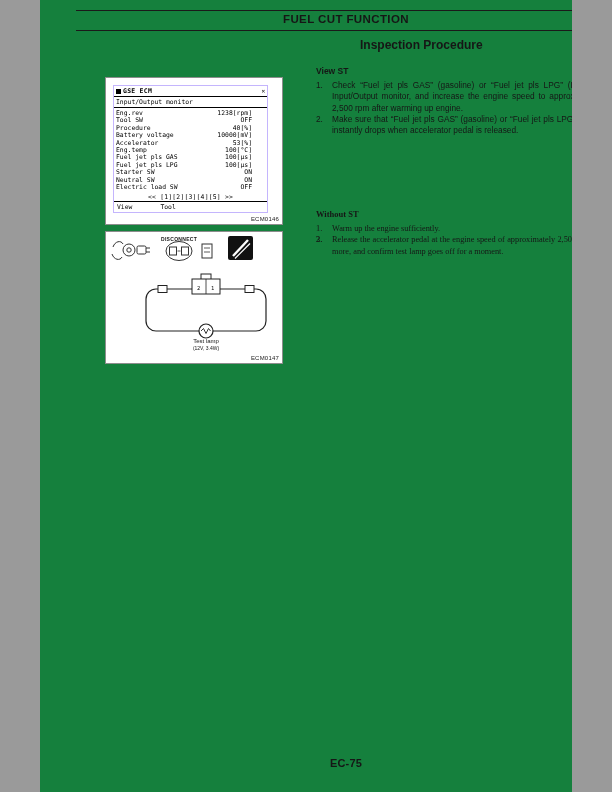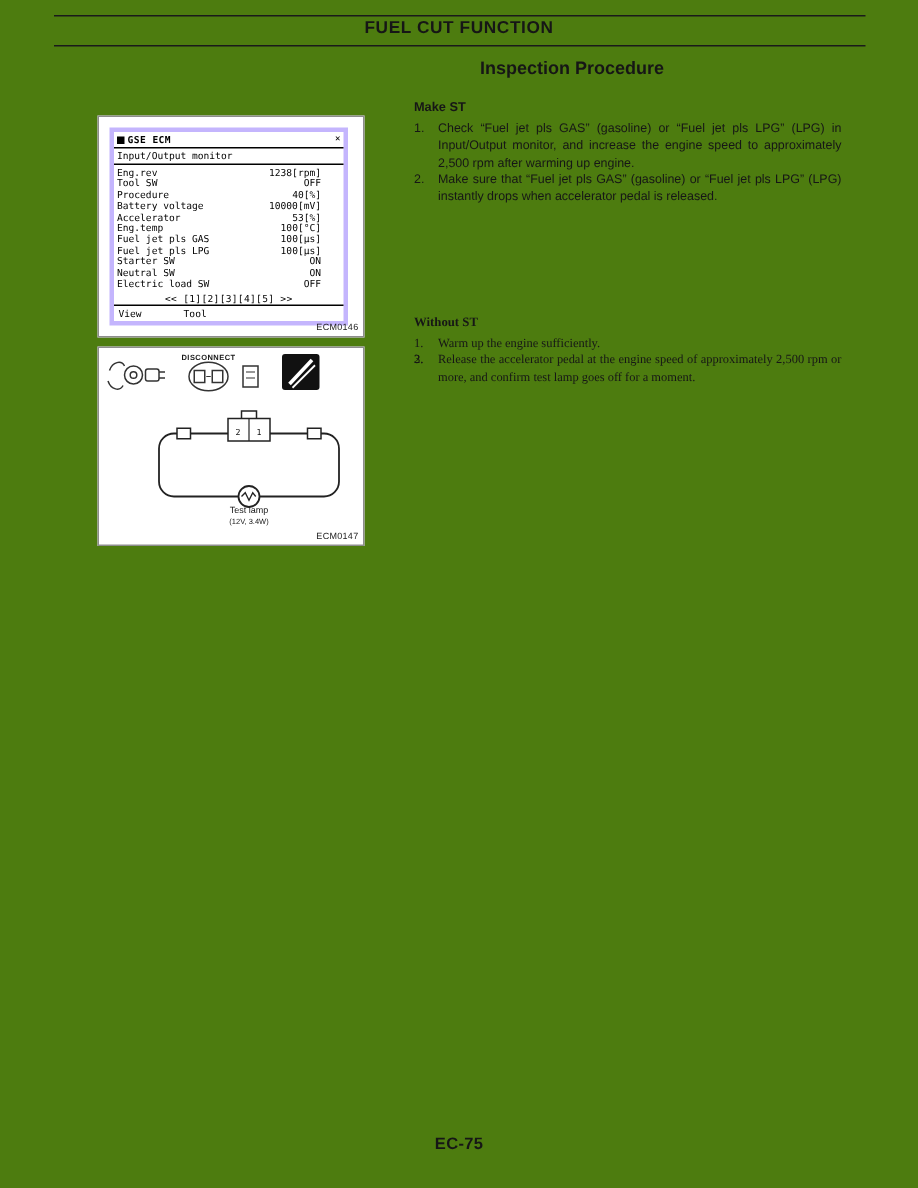--- a/index.html
+++ b/index.html
@@ -1,17 +1,17 @@
 <!DOCTYPE html>
 <html><head>
 <meta charset="utf-8">
 <style>
   html, body { margin: 0; padding: 0; background: #9a9a9a; }
   .page {
-    position: relative; width: 612px; height: 792px; background: #4d7c0f;
+    position: relative; width: 532px; height: 792px; background: #15803d;
     margin: 0 auto; overflow: hidden; color: #161616;
     font-family: "Liberation Sans", sans-serif;
   }
 
   
   .rule { position: absolute; left: 36px; width: 541px; border-top: 1.5px solid #1a1a1a; }
   .rule-top { top: 10px; }
   .rule-bottom { top: 30px; }
   .header-title { position: absolute; top: 13px; left: 0; width: 612px; text-align: center;
     font-size: 11.5px; font-weight: bold; letter-spacing: .4px; }
@@ -21,21 +21,21 @@
     font-size: 11px; font-weight: bold; letter-spacing: .2px; }
 
   
   .figure { position: absolute; border: 1px solid #8d8d8d; background: #fff; }
   .fig-monitor { left: 65px; top: 77px; width: 176px; height: 146px; }
   .fig-lamp { left: 65px; top: 231px; width: 176px; height: 131px; }
   .fig-caption { position: absolute; right: 3px; bottom: 2px; font-size: 6px; color: #222; letter-spacing: .2px; }
 
   
   .monitor { position: absolute; left: 7px; top: 7px; width: 153px; height: 126px;
-    border: 3px solid #c4b5fd; display: flex; flex-direction: column; color: #000;
+    border: 1px solid #c4b5fd; display: flex; flex-direction: column; color: #000;
     font-family: "DejaVu Sans Mono", monospace; font-size: 6.4px; line-height: 8px; }
   .m-titlebar { display: flex; align-items: center; gap: 2px; padding: 1px 2px; border-bottom: 1px solid #000; }
   .m-win-square { width: 5px; height: 5px; background: #000; flex: none; }
   .m-title { flex: 1; font-weight: bold; letter-spacing: .3px; }
   .m-close { font-size: 6px; line-height: 6px; }
   .m-subtitle { padding: 1px 2px; border-bottom: 1px solid #000; }
   .m-rows { flex: 1; padding: 2px 2px 0; }
   .m-row { display: flex; height: 7.4px; line-height: 7.4px; white-space: nowrap; }
   .m-val { margin-left: auto; padding-right: 13px; }
   .m-pager { text-align: center; height: 8px; line-height: 8px; letter-spacing: .2px; }
@@ -173,21 +173,21 @@
     </svg>
     <div class="disconnect-label">DISCONNECT</div>
     <div class="lamp-label">Test lamp</div>
     <div class="lamp-spec">(12V, 3.4W)</div>
     <div class="fig-caption">ECM0147</div>
   </div>
 
   <div class="right-col">
     <div class="sec-title">Inspection Procedure</div>
 
-    <div class="sub-head">Make ST</div>
+    <div class="sub-head">View ST</div>
     <ol class="steps">
       <li>
         <span class="num">1.</span>
         <span class="txt">Check “Fuel jet pls GAS” (gasoline) or “Fuel jet pls LPG” (LPG) in Input/Output monitor, and increase the engine speed to approximately 2,500 rpm after warming up engine.</span>
       </li>
       <li>
         <span class="num">2.</span>
         <span class="txt">Make sure that “Fuel jet pls GAS” (gasoline) or “Fuel jet pls LPG” (LPG) instantly drops when accelerator pedal is released.</span>
       </li>
     </ol>

